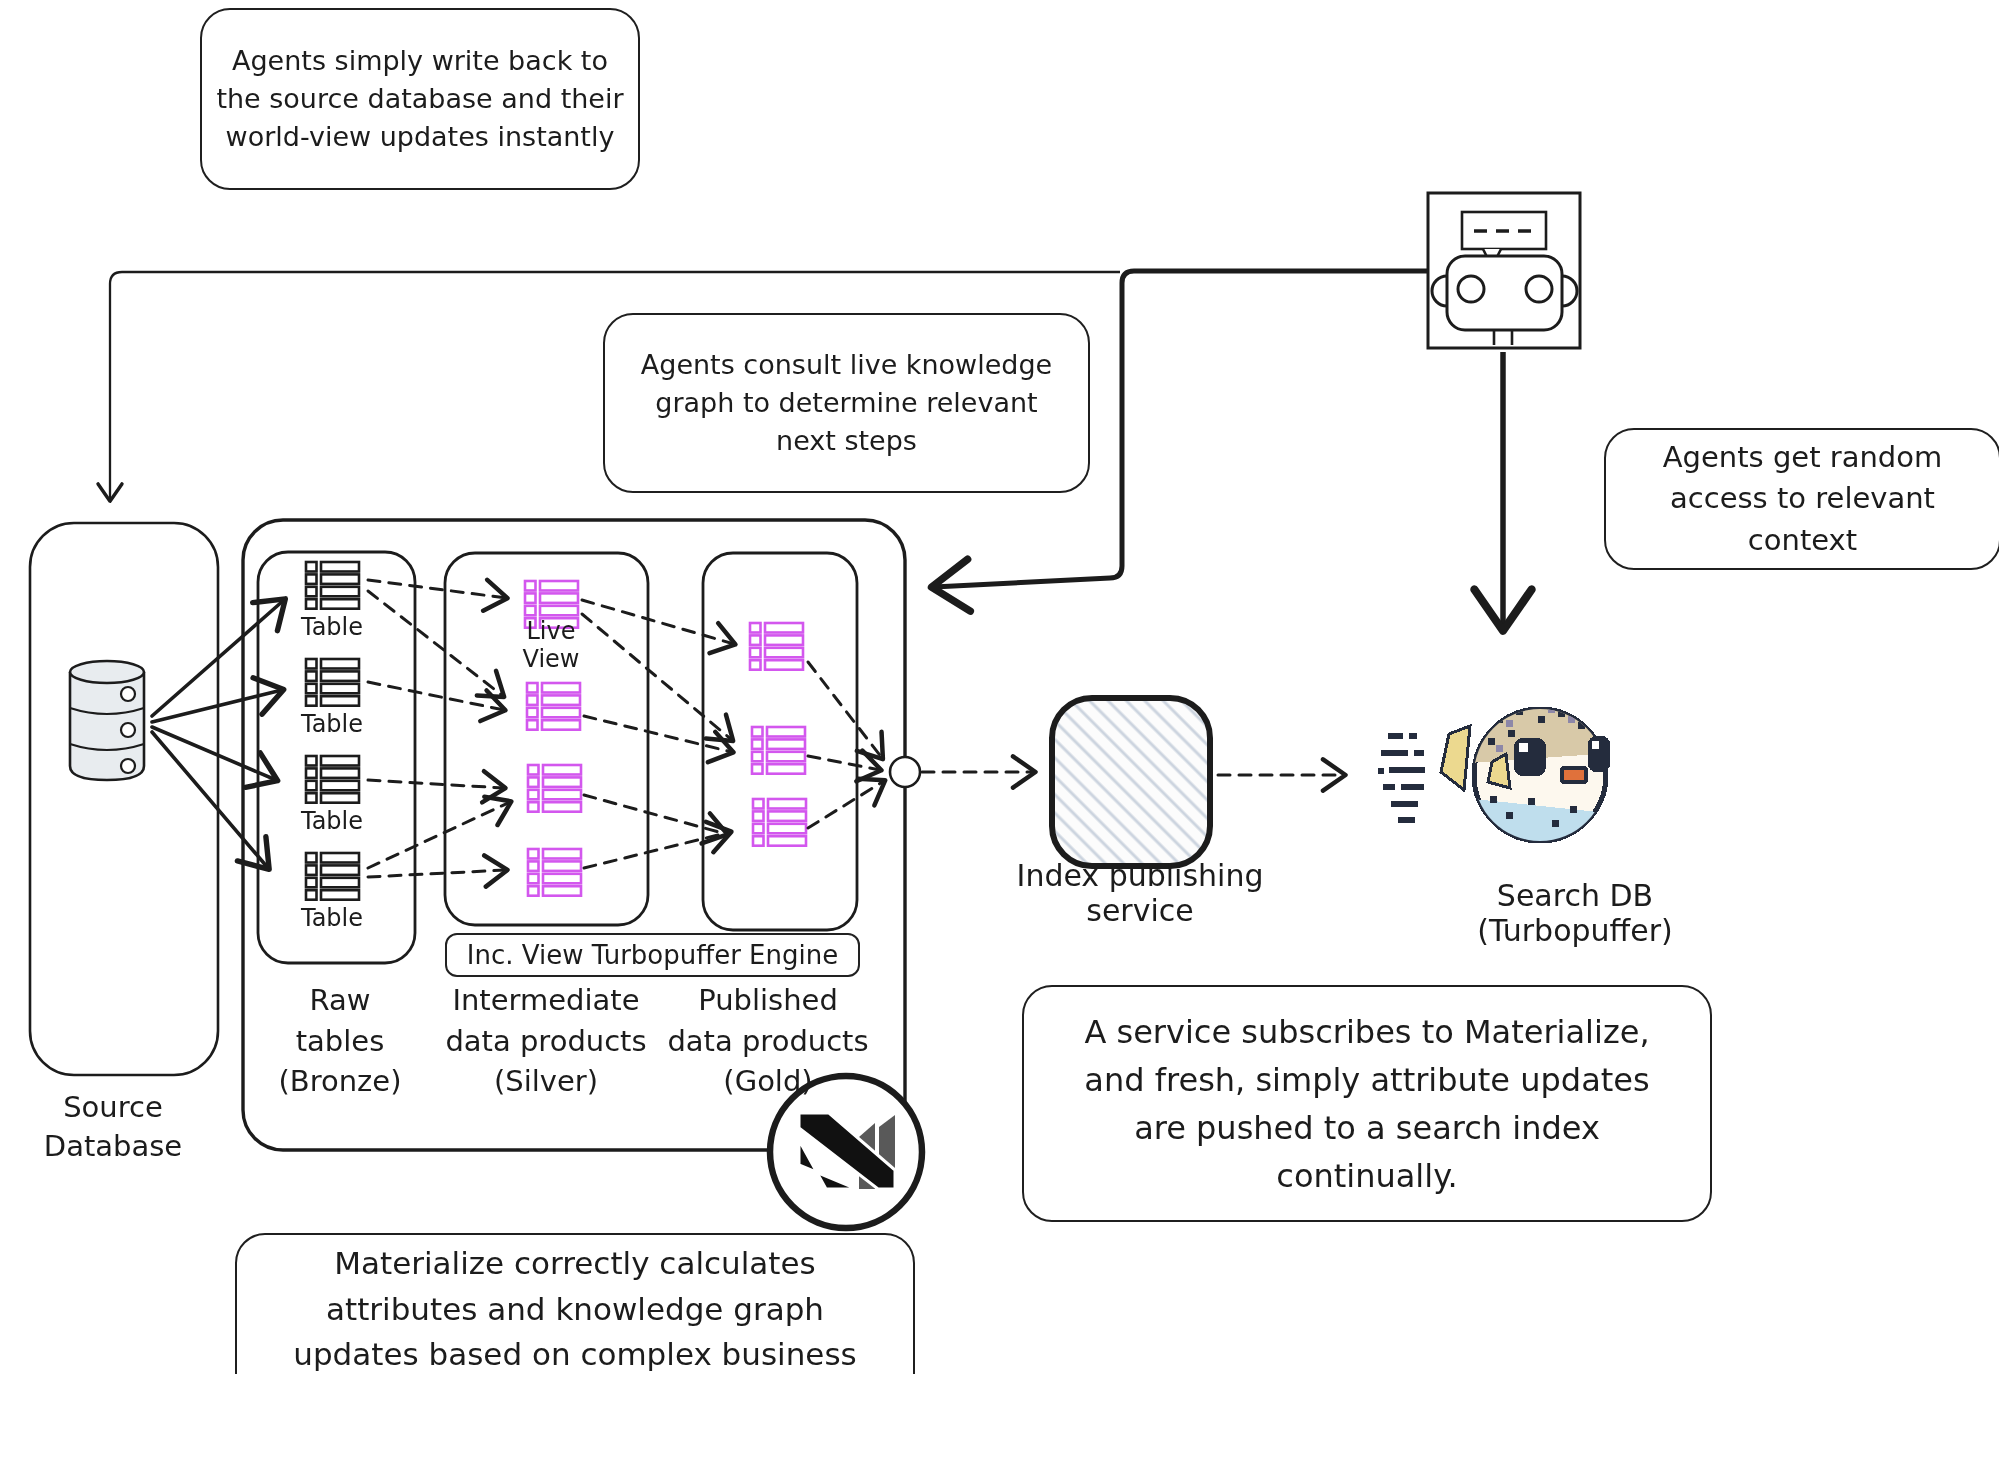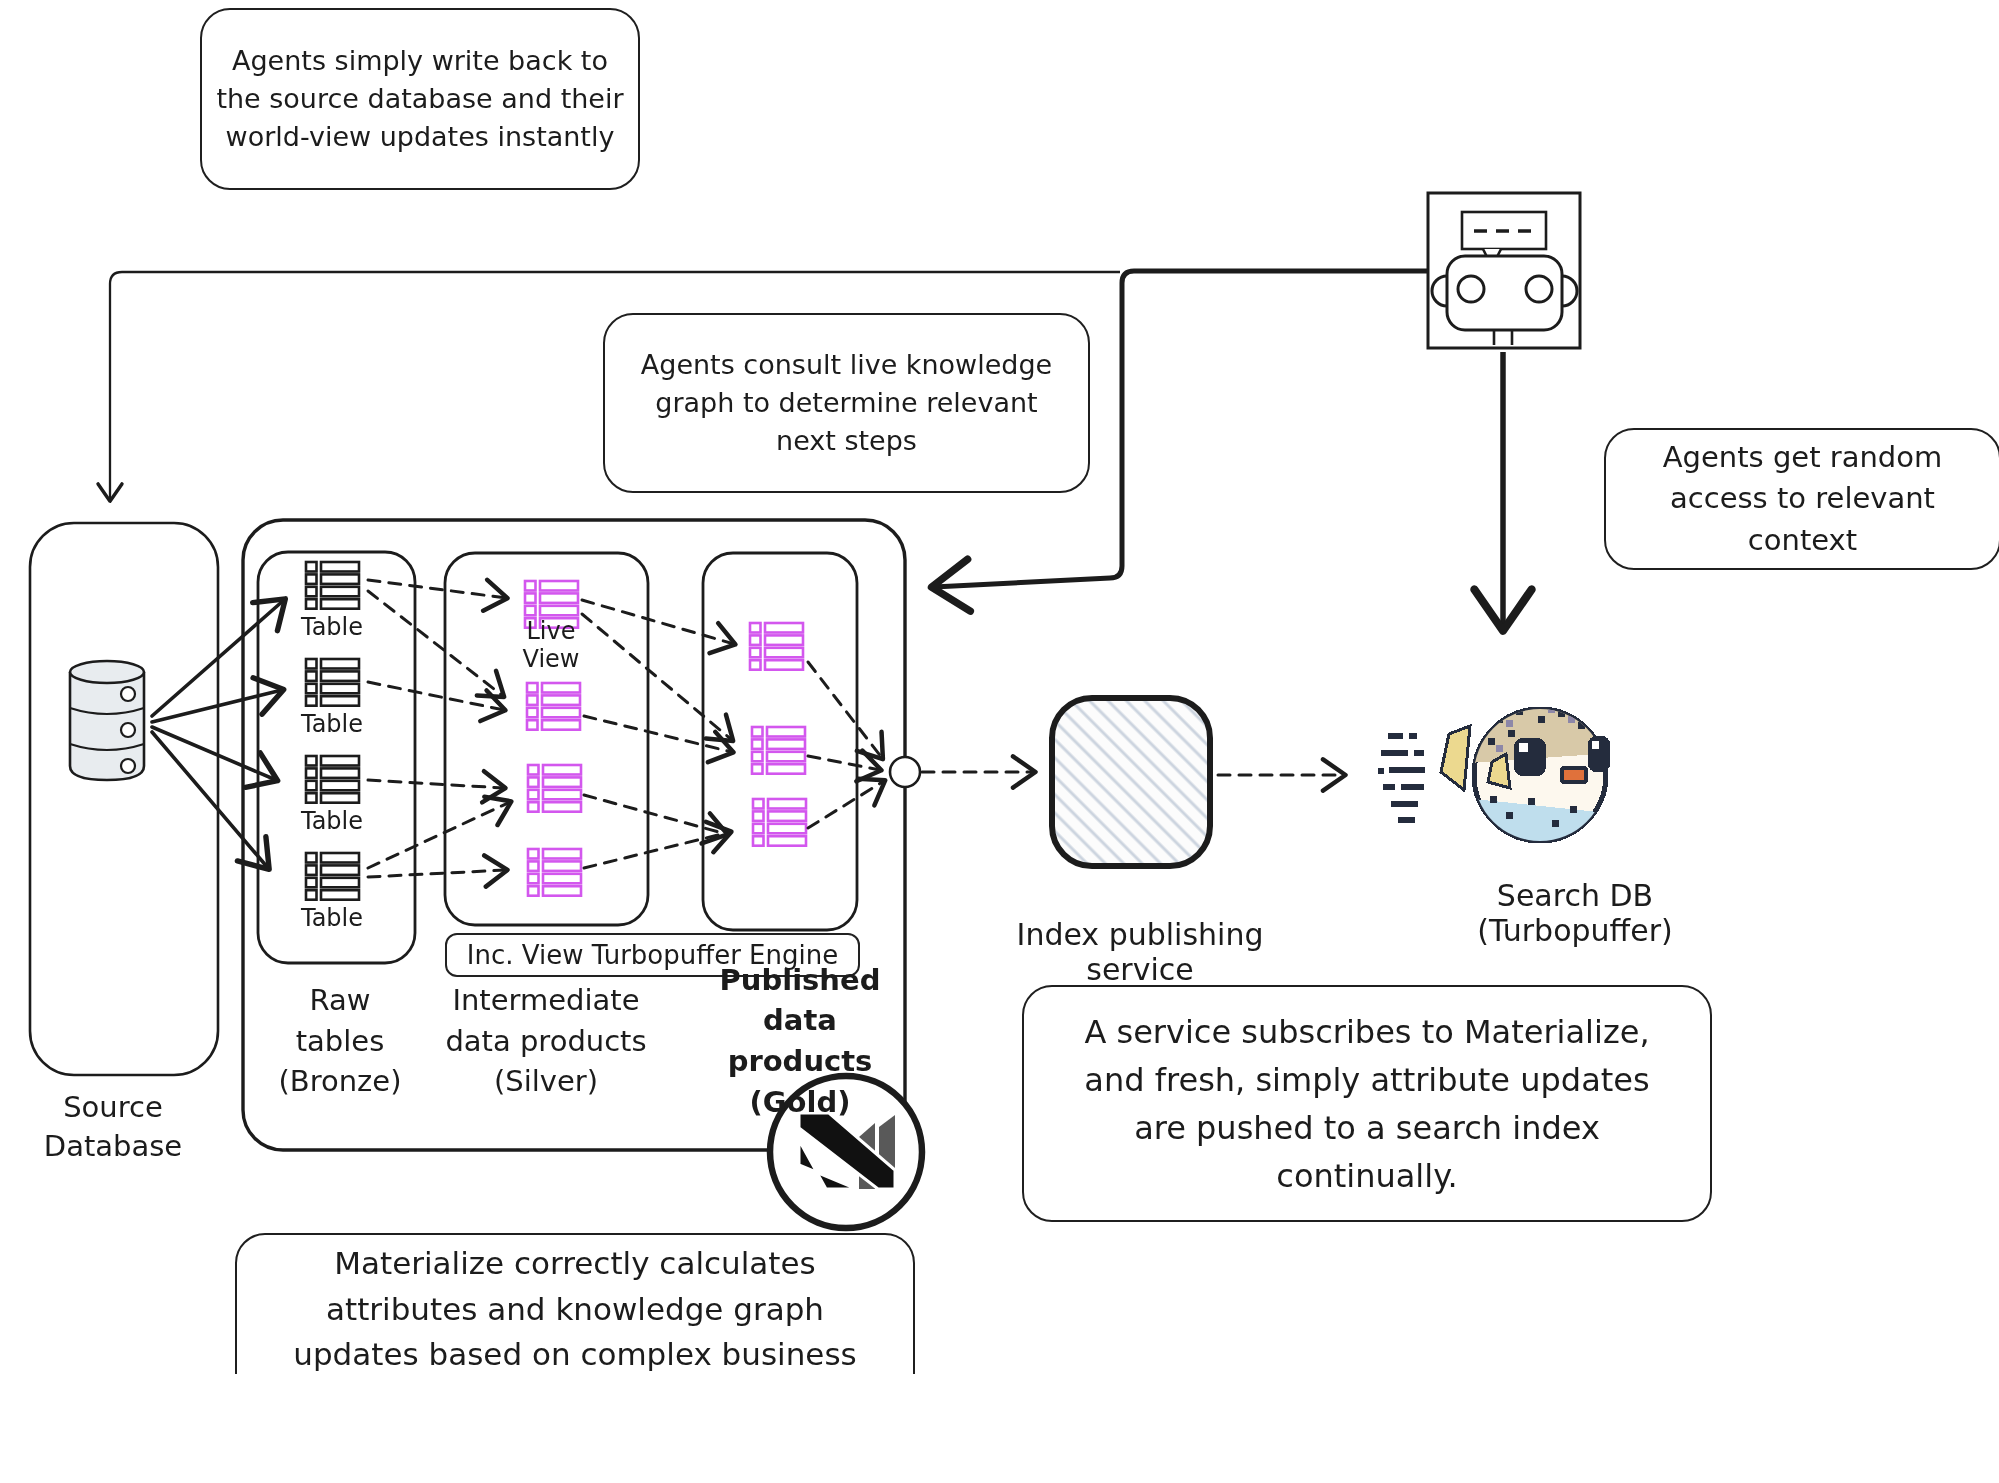--- a/index.html
+++ b/index.html
@@ -248,20 +248,20 @@
 
 <div class="abs lbl cap" style="left:43px;top:1085px;width:140px;height:84px;">Source
 Database</div>
 
 <div class="abs lbl collbl" style="left:265px;top:978px;width:150px;height:126px;">Raw
 tables
 (Bronze)</div>
 <div class="abs lbl collbl" style="left:440px;top:978px;width:212px;height:126px;">Intermediate
 data products
 (Silver)</div>
-<div class="abs lbl collbl" style="left:694px;top:978px;width:212px;height:126px;font-weight:bold;">Published
+<div class="abs lbl collbl" style="left:662px;top:978px;width:212px;height:126px;">Published
 data products
 (Gold)</div>
 
-<div class="abs lbl nodecap" style="left:960px;top:932px;width:360px;height:40px;">Index publishing service</div>
+<div class="abs lbl nodecap" style="left:960px;top:873px;width:360px;height:40px;">Index publishing service</div>
 <div class="abs lbl nodecap" style="left:1395px;top:893px;width:360px;height:40px;">Search DB (Turbopuffer)</div>
 
 </div>
 
 </body></html>

